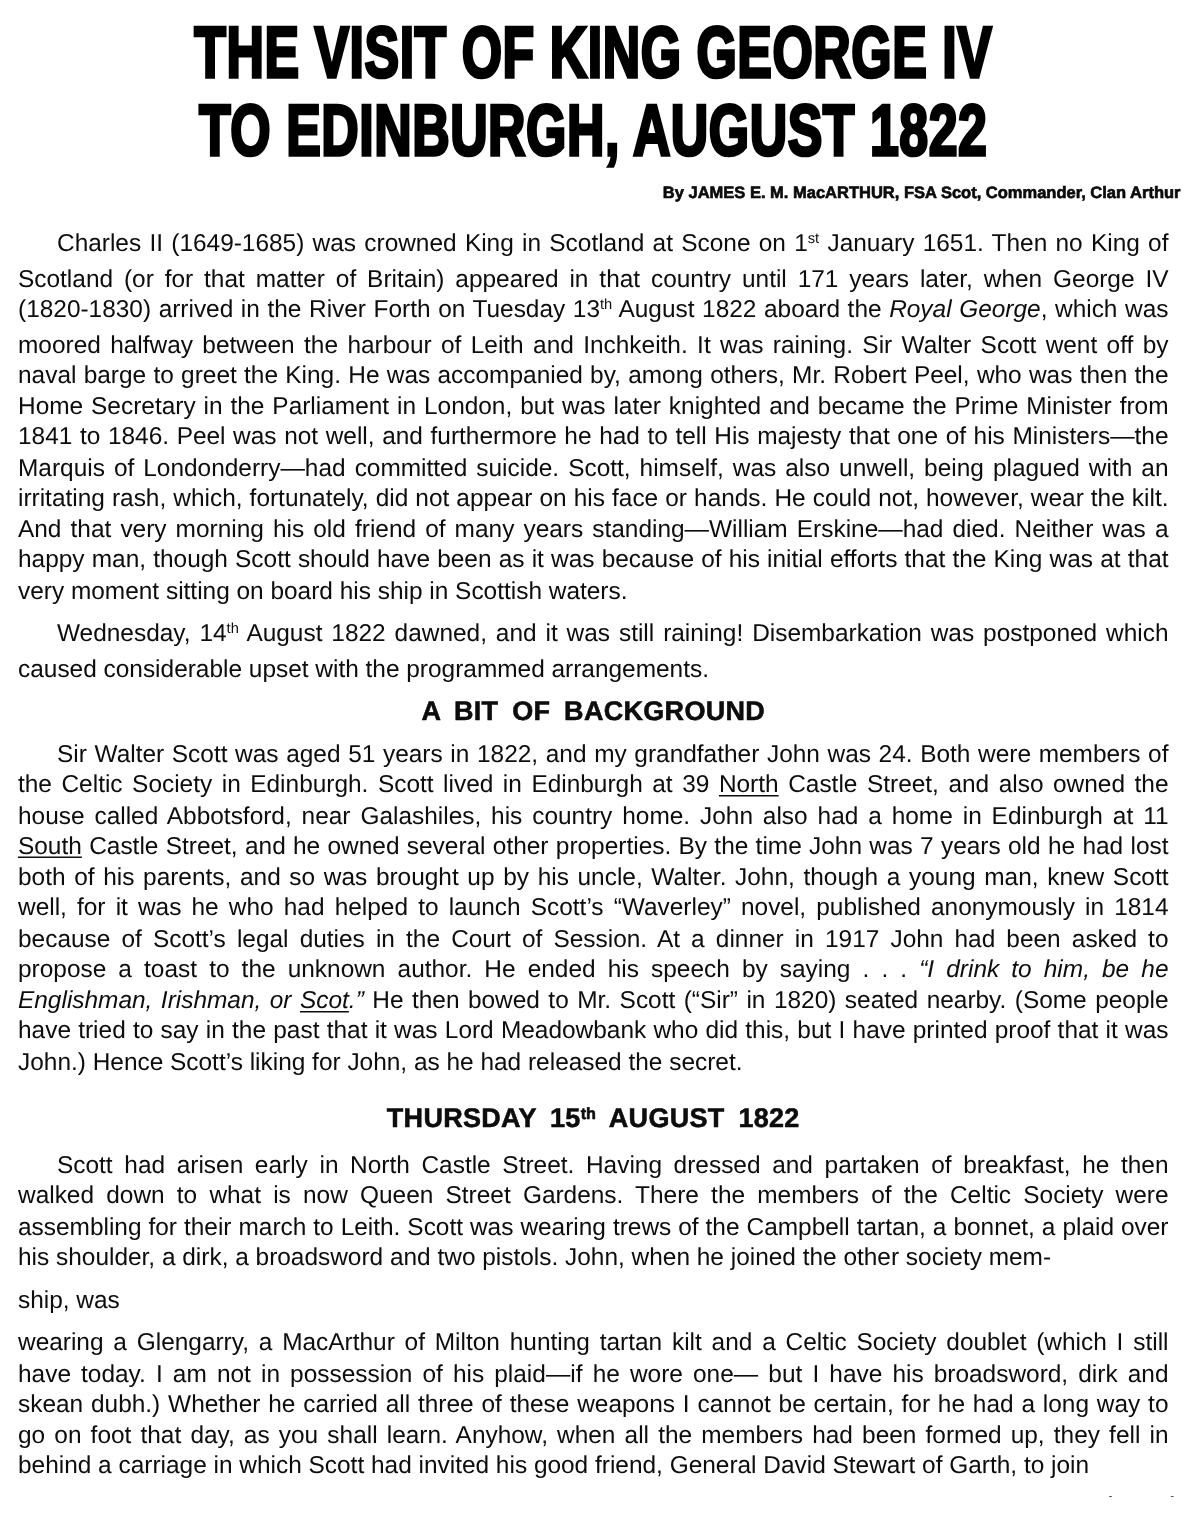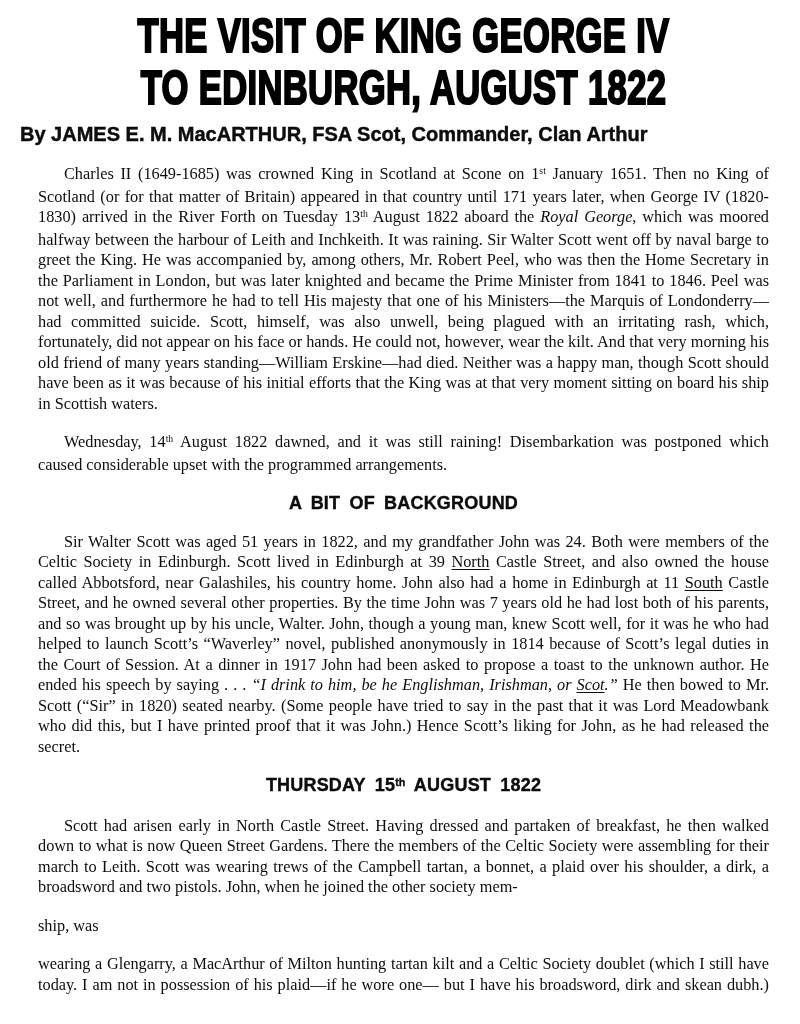--- a/index.html
+++ b/index.html
@@ -6,52 +6,52 @@
   body {
     width:800px; height:1024px;
     background:#ffffff;
     color:#0d0d0d;
     font-family:"Liberation Sans", sans-serif;
     -webkit-font-smoothing:antialiased;
   }
   .page {
     box-sizing:border-box;
     width:800px; height:998px;
-    padding:10px 13px 4px 20px;
+    padding:10px 13px 4px 4px;
     overflow:hidden;
   }
   
   .title-block { margin:0; }
   .title-line {
     font-size:48px;
     font-weight:bold;
     line-height:52px;
     text-align:center;
     white-space:nowrap;
     transform:scaleX(0.72);
     transform-origin:50% 50%;
     -webkit-text-stroke:2.2px #000;
     letter-spacing:0.5px;
     color:#000;
   }
   .byline {
     margin:9px 0 0 0;
-    text-align:left;
+    text-align:right;
     font-weight:bold;
-    font-size:20px;
+    font-size:11px;
     -webkit-text-stroke:0.4px #000;
   }
   article {
     margin-top:17px;
     font-size:16.3px;
     line-height:20.5px;
     text-align:justify;
     text-justify:inter-word;
   }
-  p.body { margin:18px;font-family:Liberation Serif, serif; }
+  p.body { margin:8px; }
   p.indent { text-indent:26px; }
   h2.section {
     text-align:center;
     font-size:18px;
     font-weight:bold;
     margin:2px 0 2px 0;
     word-spacing:4px;
     letter-spacing:0.2px;
     -webkit-text-stroke:0.35px #000;
   }

